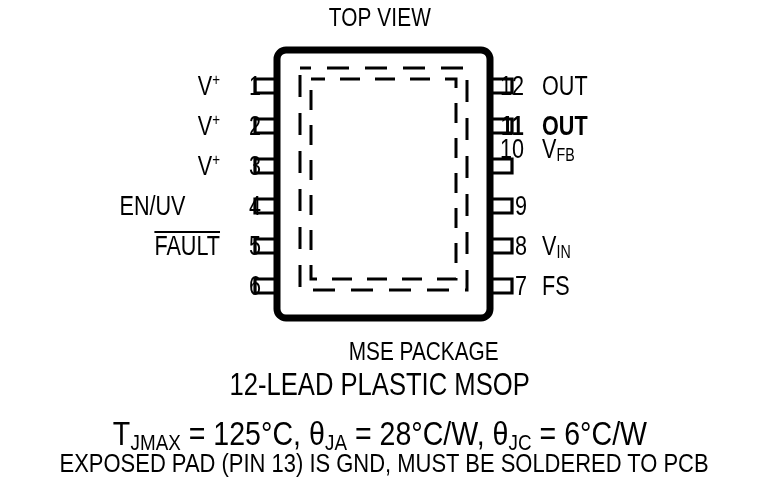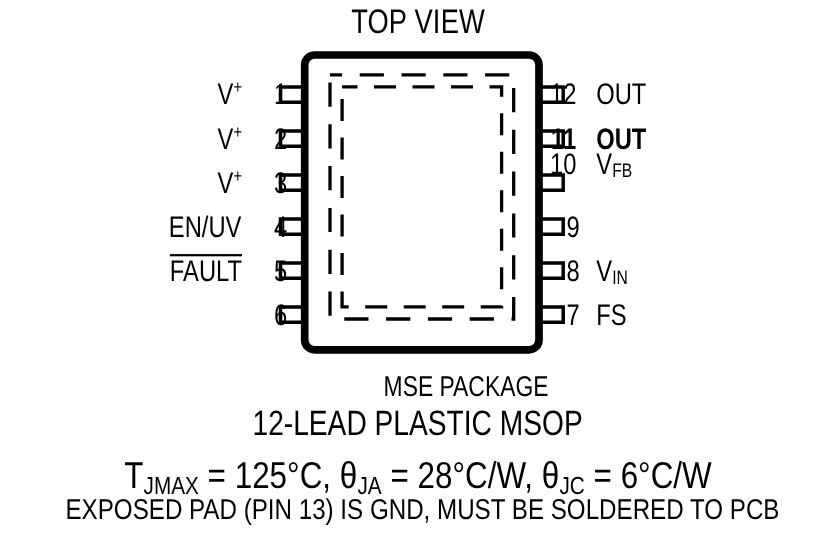--- a/index.html
+++ b/index.html
@@ -57,21 +57,21 @@
     line-height: 1.02;
   }
 
   
   #top-view-title {
     position: absolute;
     left: 0;
     top: 2px;
     width: 760px;
     text-align: center;
-    font-size: 31px;
+    font-size: 26px;
     letter-spacing: 0.2px;
   }
 
   
   #package-drawing {
     position: absolute;
     left: 0;
     top: 0;
     width: 760px;
     height: 486px;
@@ -101,21 +101,21 @@
   .pin-num-l {
     width: 34px;
     text-align: right;
     margin-left: 10px;
   }
   .pin-num-r {
     width: 34px;
     text-align: right;
   }
   .pin-name-r {
-    text-align: left;
+    text-align: center;
     margin-left: 12px;
   }
 
   
   .caption {
     position: absolute;
     left: 0;
     width: 760px;
     text-align: center;
     white-space: nowrap;
@@ -167,21 +167,21 @@
   <span class="pin-num-l"><span class="cond-r">1</span></span>
 </div>
 <div class="pin-row-left" style="top:111px;">
   <span class="pin-name-l"><span class="cond-l"><span>V</span><sup class="plus">+</sup></span></span>
   <span class="pin-num-l"><span class="cond-r">2</span></span>
 </div>
 <div class="pin-row-left" style="top:151px;">
   <span class="pin-name-l"><span class="cond-l"><span>V</span><sup class="plus">+</sup></span></span>
   <span class="pin-num-l"><span class="cond-r">3</span></span>
 </div>
-<div class="pin-row-left" style="top:191px;">
+<div class="pin-row-left" style="top:191px;gap:34px;">
   <span class="pin-name-l"><span class="cond-l">EN/UV</span></span>
   <span class="pin-num-l"><span class="cond-r">4</span></span>
 </div>
 <div class="pin-row-left" style="top:231px;">
   <span class="pin-name-l"><span class="cond-l"><span class="ovl">FAULT</span></span></span>
   <span class="pin-num-l"><span class="cond-r">5</span></span>
 </div>
 <div class="pin-row-left" style="top:271px;">
   <span class="pin-num-l"><span class="cond-r">6</span></span>
 </div>

